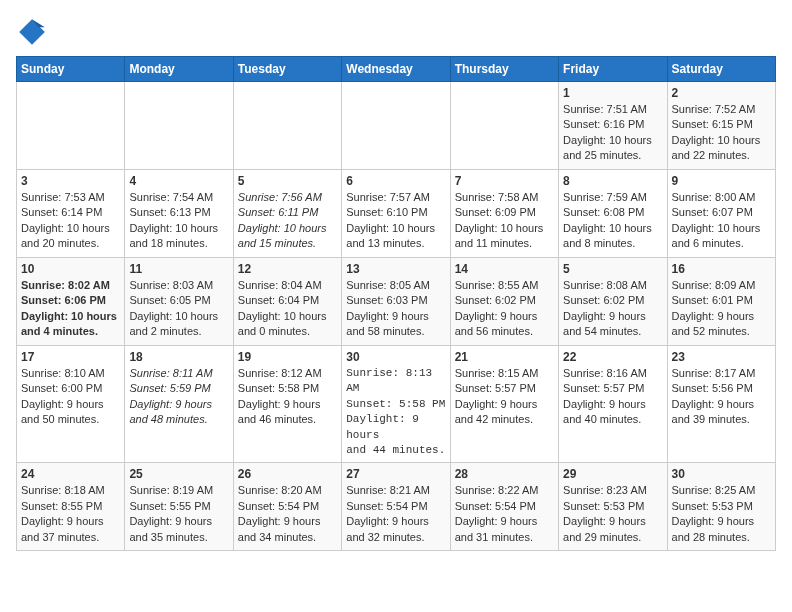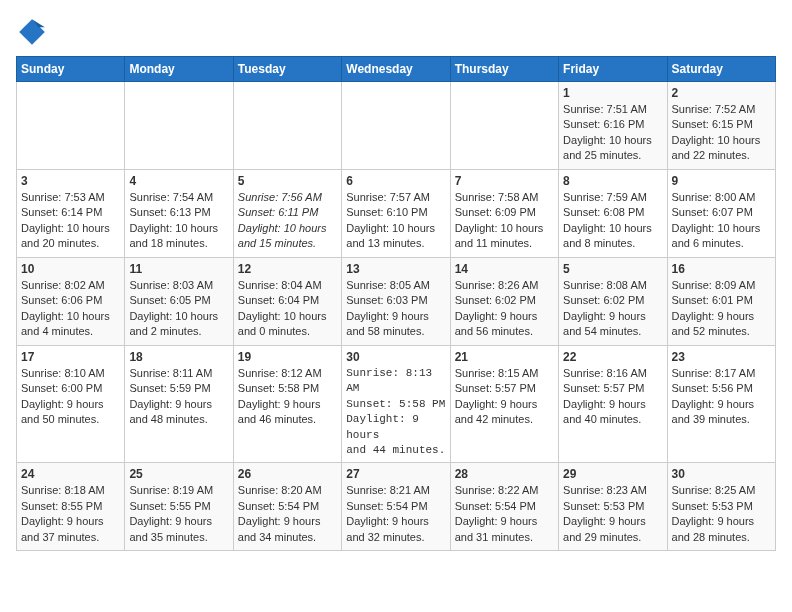--- a/index.html
+++ b/index.html
@@ -185,21 +185,21 @@
           <div class="day-number">9</div>
           <div class="day-info" style="white-space: pre-line;">Sunrise: 8:00 AM
 Sunset: 6:07 PM
 Daylight: 10 hours
 and 6 minutes.</div>
         </td>
       </tr>
       <tr>
         <td>
           <div class="day-number">10</div>
-          <div class="day-info" style="white-space: pre-line;">Sunrise: 8:02 AM
+          <div class="day-info" style="white-space: pre-line; font-weight: bold;">Sunrise: 8:02 AM
 Sunset: 6:06 PM
 Daylight: 10 hours
 and 4 minutes.</div>
         </td>
         <td>
           <div class="day-number">11</div>
           <div class="day-info" style="white-space: pre-line;">Sunrise: 8:03 AM
 Sunset: 6:05 PM
 Daylight: 10 hours
 and 2 minutes.</div>
@@ -213,21 +213,21 @@
         </td>
         <td>
           <div class="day-number">13</div>
           <div class="day-info" style="white-space: pre-line;">Sunrise: 8:05 AM
 Sunset: 6:03 PM
 Daylight: 9 hours
 and 58 minutes.</div>
         </td>
         <td>
           <div class="day-number">14</div>
-          <div class="day-info" style="white-space: pre-line;">Sunrise: 8:26 AM
+          <div class="day-info" style="white-space: pre-line;">Sunrise: 8:55 AM
 Sunset: 6:02 PM
 Daylight: 9 hours
 and 56 minutes.</div>
         </td>
         <td>
           <div class="day-number">5</div>
           <div class="day-info" style="white-space: pre-line;">Sunrise: 8:08 AM
 Sunset: 6:02 PM
 Daylight: 9 hours
 and 54 minutes.</div>
@@ -243,21 +243,21 @@
       <tr>
         <td>
           <div class="day-number">17</div>
           <div class="day-info" style="white-space: pre-line;">Sunrise: 8:10 AM
 Sunset: 6:00 PM
 Daylight: 9 hours
 and 50 minutes.</div>
         </td>
         <td>
           <div class="day-number">18</div>
-          <div class="day-info" style="white-space: pre-line;">Sunrise: 8:11 AM
+          <div class="day-info" style="white-space: pre-line; font-style: italic;">Sunrise: 8:11 AM
 Sunset: 5:59 PM
 Daylight: 9 hours
 and 48 minutes.</div>
         </td>
         <td>
           <div class="day-number">19</div>
           <div class="day-info" style="white-space: pre-line;">Sunrise: 8:12 AM
 Sunset: 5:58 PM
 Daylight: 9 hours
 and 46 minutes.</div>

